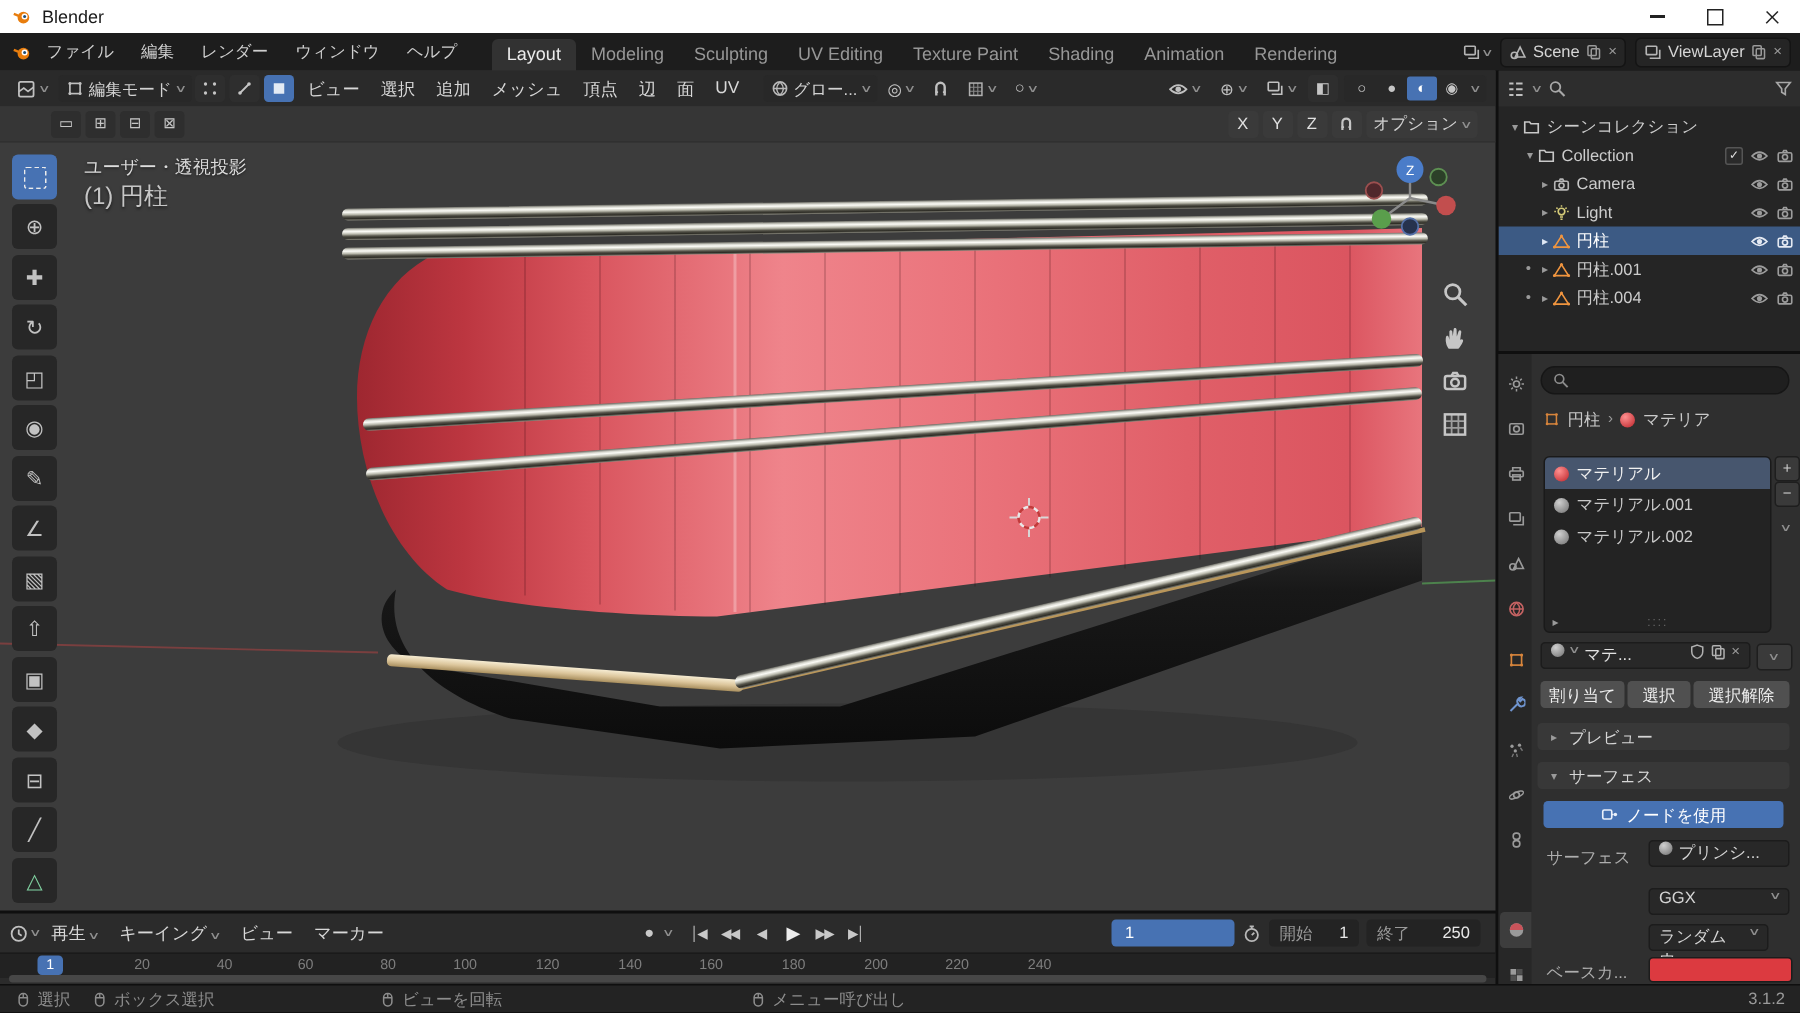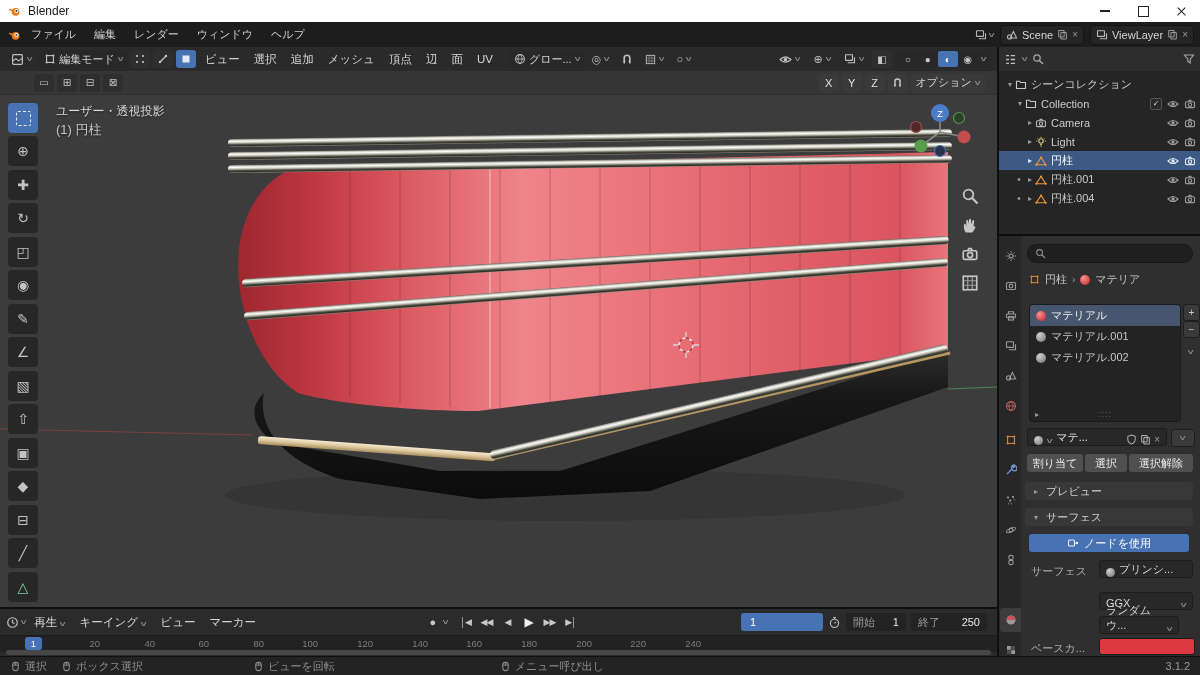--- a/index.html
+++ b/index.html
@@ -35,21 +35,21 @@
   .menu2{padding:0 6px;font-size:11.5px;color:#d8d8d8;white-space:nowrap;}
   .smbtn{width:20px;height:18px;background:#2e2e2e;border-radius:3px;display:flex;align-items:center;justify-content:center;color:#c6c6c6;margin-right:1px;font-size:10px;}
   .smbtn.on{background:#4772b3;color:#fff;}
   .ballgrp{display:flex;align-items:center;background:#282828;border-radius:3px;height:18px;padding:0 2px;}
   .ball{width:20px;height:16px;display:flex;align-items:center;justify-content:center;font-size:10px;color:#c5c5c5;border-radius:2px;}
   .ball.on{background:#4772b3;color:#fff;}
   .tool{position:absolute;left:8px;width:30px;height:30px;background:#272727;border-radius:4px;display:flex;align-items:center;justify-content:center;color:#c2c2c2;font-size:14px;}
   .tool.on{background:#4772b3;color:#fff;}
   .dashsq{width:13px;height:13px;border:1.5px dashed #ececec;border-radius:2px;}
   .ovl1{font-size:12px;color:#dcdcdc;text-shadow:0 1px 2px rgba(0,0,0,.55);}
-  .ovl2{font-size:13px;color:#c6c6c6;text-shadow:0 1px 2px rgba(0,0,0,.55);}
+  .ovl2{font-size:16px;color:#c6c6c6;text-shadow:0 1px 2px rgba(0,0,0,.55);}
   
   .outliner{left:999px;top:47px;width:201px;height:187px;background:#252525;overflow:hidden;}
   .outl-h{height:24px;background:#2d2d2d;display:flex;align-items:center;padding:0 5px;gap:5px;}
   .orow{position:absolute;left:0;width:201px;height:19px;display:flex;align-items:center;font-size:11px;color:#cccccc;box-sizing:border-box;}
   .orow.sel{background:#3c5a84;color:#ffffff;}
   .olab{margin-left:4px;white-space:nowrap;overflow:hidden;}
   .oright{position:absolute;right:4px;display:flex;gap:5px;align-items:center;}
   .tri{font-size:8px;color:#9a9a9a;width:10px;text-align:center;flex:none;}
   .cbox{width:10px;height:10px;background:#2a2a2a;border:1px solid #555;border-radius:2px;color:#ddd;font-size:8px;line-height:10px;text-align:center;}
   
@@ -59,21 +59,21 @@
   .ptab.on{background:#3d3d3d;}
   .searchbox{position:absolute;background:#1f1f1f;border-radius:10px;height:19px;display:flex;align-items:center;padding:0 7px;gap:5px;border:1px solid #161616;box-sizing:border-box;}
   .list{position:absolute;background:#232323;border:1px solid #1a1a1a;border-radius:4px;}
   .lrow{height:21px;display:flex;align-items:center;gap:5px;padding:0 6px;font-size:11px;color:#c9c9c9;}
   .lrow.sel{background:#47566e;color:#f0f0f0;border-radius:3px 3px 0 0;}
   .sph{width:10px;height:10px;border-radius:50%;background:radial-gradient(circle at 35% 30%,#cfcfcf,#6f6f6f);flex:none;}
   .sph.red{background:radial-gradient(circle at 35% 30%,#ff9090,#bb2228);}
   .sidebtn{position:absolute;width:15px;height:15px;background:#3a3a3a;border:1px solid #1e1e1e;border-radius:3px;display:flex;align-items:center;justify-content:center;color:#ccc;font-size:10px;}
   .gbtn{height:18px;background:#505050;border-radius:3px;display:flex;align-items:center;justify-content:center;font-size:11px;color:#ededed;}
   .phead{position:absolute;height:18px;background:#383838;border-radius:3px;display:flex;align-items:center;gap:5px;padding:0 6px;font-size:11px;color:#d5d5d5;box-sizing:border-box;}
-  .drop{position:absolute;height:18px;background:#282828;border:1px solid #1c1c1c;border-radius:3px;display:flex;align-items:flex-end;gap:4px;padding:0 6px;font-size:11px;color:#d5d5d5;box-sizing:border-box;}
+  .drop{position:absolute;height:18px;background:#282828;border:1px solid #1c1c1c;border-radius:3px;display:flex;align-items:flex-start;gap:4px;padding:0 6px;font-size:11px;color:#d5d5d5;box-sizing:border-box;}
   .plabel{position:absolute;font-size:11px;color:#aeaeae;}
   
   .timeline{left:0;top:609px;width:997px;height:47px;background:#2b2b2b;overflow:hidden;}
   .tl-h{height:26px;display:flex;align-items:center;padding:0 6px;gap:2px;}
   .ruler{position:absolute;top:26px;left:0;width:997px;height:16px;background:#222222;border-top:1px solid #1a1a1a;}
   .tick{position:absolute;top:2px;width:30px;text-align:right;font-size:9.5px;color:#7e7e7e;}
   .playhead{position:absolute;left:25px;top:1px;width:17px;height:13px;background:#4772b3;border-radius:3px;color:#fff;font-size:9.5px;display:flex;align-items:center;justify-content:center;}
   .scroll{position:absolute;bottom:1px;left:6px;width:985px;height:5px;background:#474747;border-radius:3px;}
   .tfield{height:18px;background:#232323;border-radius:3px;display:flex;align-items:center;padding:0 7px;font-size:11px;box-sizing:border-box;}
   .tfield .lab{color:#9a9a9a;} .tfield .val{color:#e8e8e8;margin-left:auto;padding-left:8px;}
@@ -265,20 +265,30 @@
 
   <div class="abs topbar">
     <svg class="ic" width="14" height="14" style="margin-left:8px">
         <use href="#i-blender"></use>
       </svg>
     <span class="menu">ファイル</span>
     <span class="menu">編集</span>
     <span class="menu">レンダー</span>
     <span class="menu">ウィンドウ</span>
     <span class="menu">ヘルプ</span>
+    <div class="tabs">
+      <span class="tab on">Layout</span>
+      <span class="tab">Modeling</span>
+      <span class="tab">Sculpting</span>
+      <span class="tab">UV Editing</span>
+      <span class="tab">Texture Paint</span>
+      <span class="tab">Shading</span>
+      <span class="tab">Animation</span>
+      <span class="tab">Rendering</span>
+    </div>
     <div class="flex" style="margin-left:auto;gap:6px;padding-right:6px">
       <div class="flex" style="gap:2px">
         <svg class="ic" width="12" height="12" style="color:#b5b5b5">
             <use href="#i-layers"></use>
           </svg>
         <span class="chev">∨</span>
       </div>
       <div class="pillgrp">
         <svg class="ic" width="12" height="12" style="color:#b5b5b5">
             <use href="#i-scene"></use>

